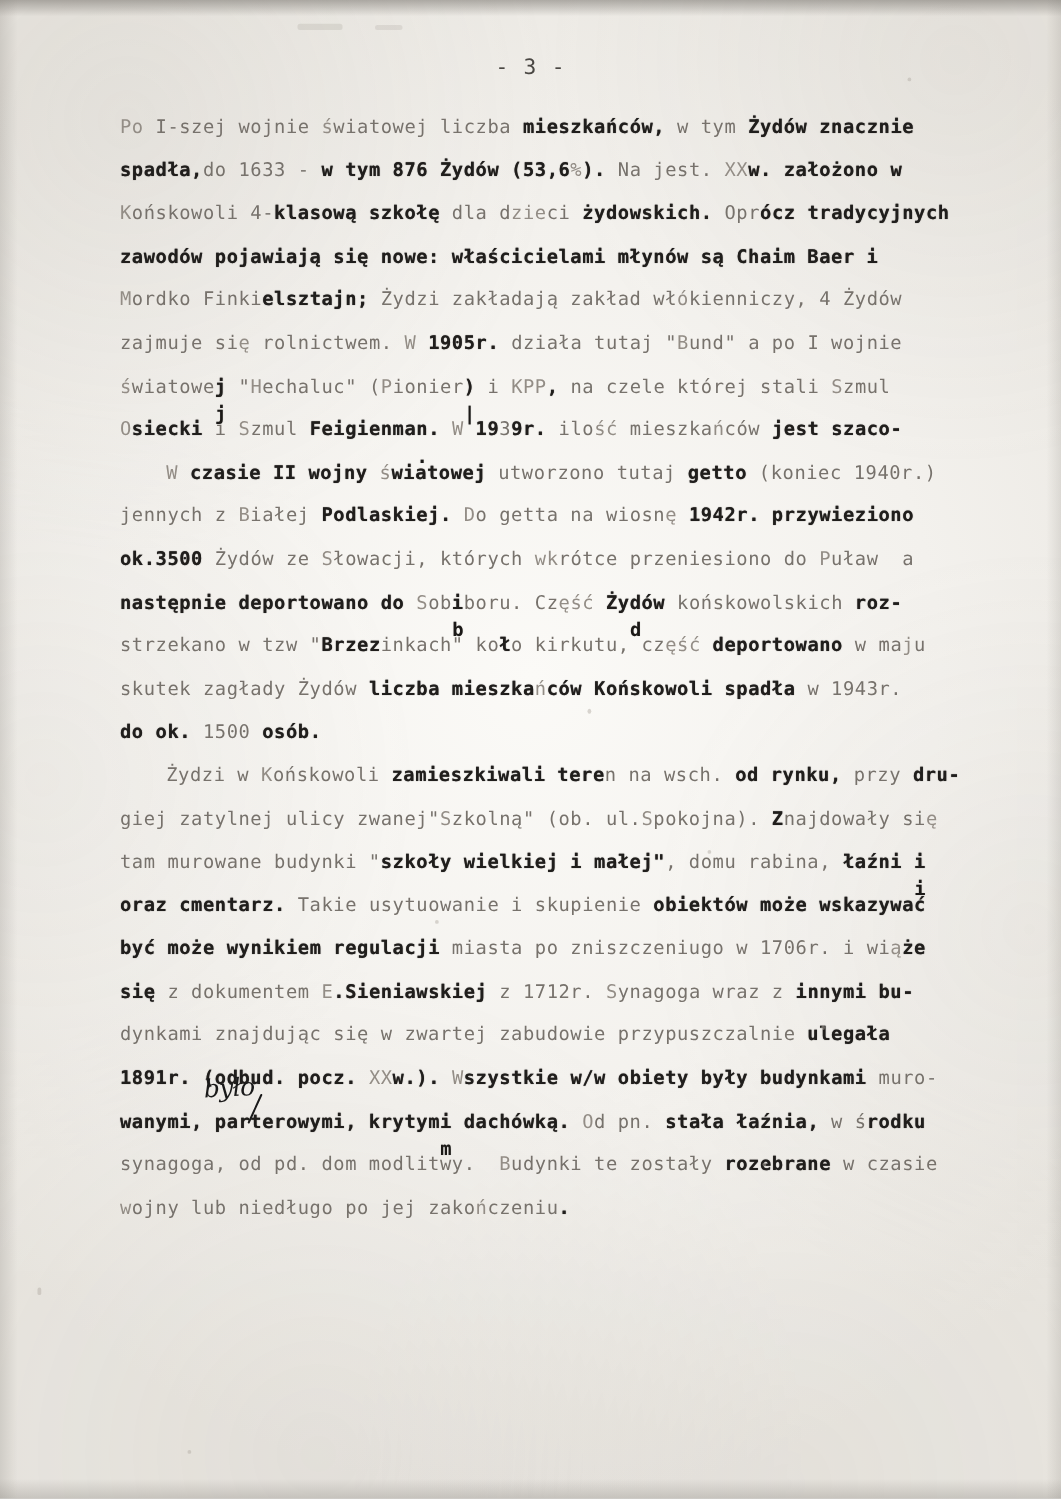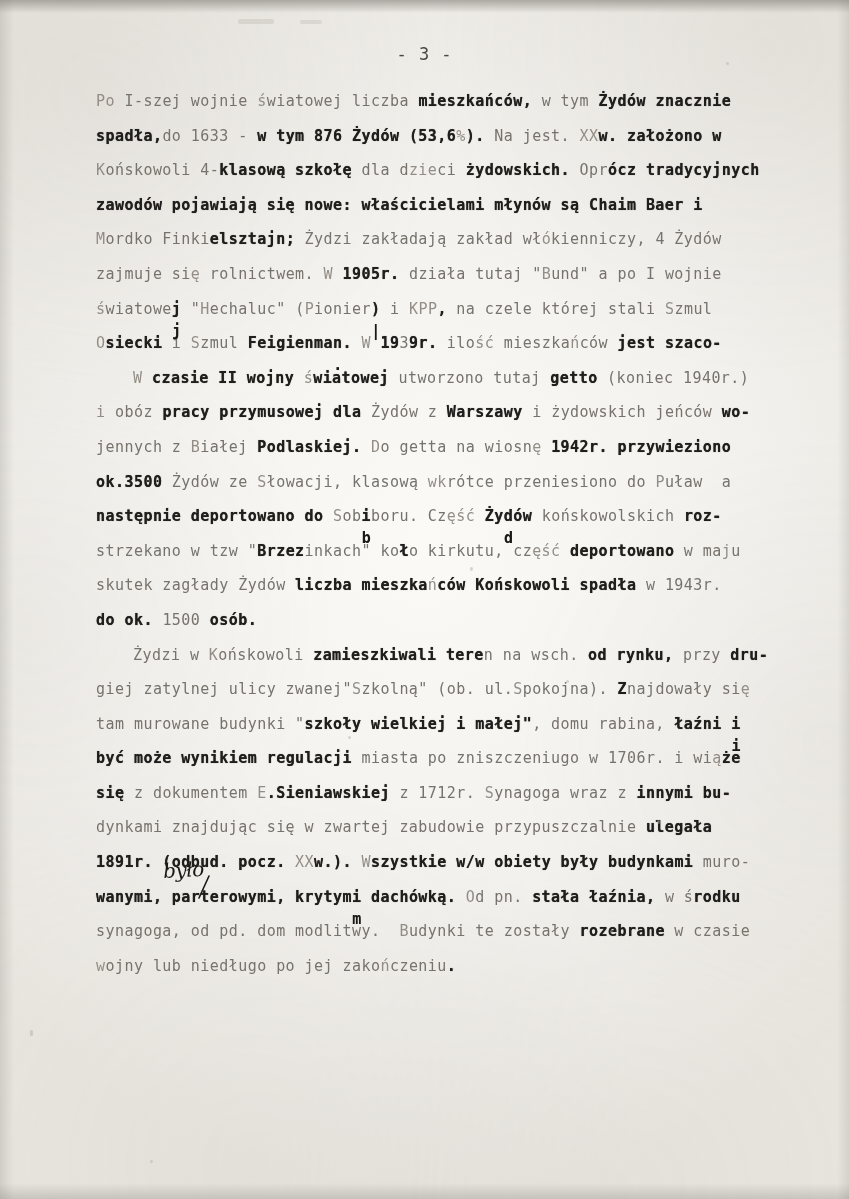--- a/index.html
+++ b/index.html
@@ -174,41 +174,41 @@
 
     <div class="ln"><span class="lt">zajmuje si</span><span class="lt2">ę</span> <span class="lt">rolnictwem.</span> <span class="lt2">W</span> <span class="hv">1905r.</span> <span class="lt">działa tutaj "</span><span class="lt2">B</span><span class="lt">und" a po I wojnie</span></div>
 
     <div class="ln"><span class="lt2">ś</span><span class="lt">wiatowe</span><span class="hv">j</span><span class="ovr"><i>j</i></span> <span class="lt">"</span><span class="lt2">H</span><span class="lt">echaluc"</span> <span class="lt">(</span><span class="lt2">P</span><span class="lt">ionier</span><span class="hv">)</span><span class="ovr"><i>|</i></span> <span class="lt">i</span> <span class="lt2">KPP</span><span class="hv">,</span> <span class="lt">na czele której stali </span><span class="lt2">S</span><span class="lt">zmul</span></div>
 
     <div class="ln"><span class="lt2">O</span><span class="hv">siecki</span> <span class="lt">i </span><span class="lt2">S</span><span class="lt">zmul </span><span class="hv">Feigienman</span><span class="ovr"><i>.</i></span><span class="hv">.</span> <span class="lt2">W</span> <span class="hv">19</span><span class="lt">3</span><span class="hv">9r.</span> <span class="lt">ilo</span><span class="lt2">ść</span> <span class="lt">mieszka</span><span class="lt2">ń</span><span class="lt">ców</span> <span class="hv">jest szaco-</span></div>
 
 
     <div class="ln"><span class="indent"></span><span class="lt2">W</span> <span class="hv">czasie II wojny </span><span class="lt2">ś</span><span class="hv">wiatowej</span> <span class="lt">utworzono tutaj</span> <span class="hv">getto</span> <span class="lt">(koniec 1940r.)</span></div>
 
-    <div class="ln"><span class="lt2">i</span> <span class="lt">obóz</span> <span class="hv">pracy przymusowej dla</span> <span class="lt">Żydów z </span><span class="hv">Warszawy</span> <span class="lt">i żydowskich jeńców </span><span class="hv">wo-</span></div>
 
     <div class="ln"><span class="lt">jennych z </span><span class="lt2">B</span><span class="lt">iałej </span><span class="hv">Podlaskiej.</span> <span class="lt2">D</span><span class="lt">o getta na wiosn</span><span class="lt2">ę</span> <span class="hv">1942r. przywieziono</span></div>
 
-    <div class="ln"><span class="hv">ok.3500</span> <span class="lt">Żydów ze </span><span class="lt2">S</span><span class="lt">łowacji, klasową </span><span class="lt2">wk</span><span class="lt">rótce przeniesiono do </span><span class="lt2">P</span><span class="lt">uław  a</span></div>
+    <div class="ln"><span class="hv">ok.3500</span> <span class="lt">Żydów ze </span><span class="lt2">S</span><span class="lt">łowacji, których </span><span class="lt2">wk</span><span class="lt">rótce przeniesiono do </span><span class="lt2">P</span><span class="lt">uław  a</span></div>
 
     <div class="ln"><span class="hv">następnie deportowano do </span><span class="lt2">S</span><span class="lt">ob</span><span class="hv">i</span><span class="ovr"><i>b</i></span><span class="lt">boru.</span> <span class="lt">Cz</span><span class="lt2">ęść</span> <span class="hv">Ży</span><span class="hv">d</span><span class="ovr"><i>d</i></span><span class="hv">ów</span> <span class="lt">końskowolskich </span><span class="hv">roz-</span></div>
 
     <div class="ln"><span class="lt">strzekano w tzw "</span><span class="hv">Brzez</span><span class="lt">inkach" ko</span><span class="hv">ł</span><span class="lt">o kirkutu, cz</span><span class="lt2">ęść</span> <span class="hv">deportowano</span> <span class="lt">w ma</span><span class="lt2">j</span><span class="lt">u</span></div>
 
 
     <div class="ln"><span class="lt">skutek zagłady Żydów </span><span class="hv">liczba mieszka</span><span class="lt2">ń</span><span class="hv">ców Końskowoli spadła</span> <span class="lt">w 1943r.</span></div>
 
     <div class="ln"><span class="hv">do ok. </span><span class="lt">1500 </span><span class="hv">osób.</span></div>
 
     <div class="ln"><span class="indent"></span><span class="lt">Żydzi w </span><span class="lt2">K</span><span class="lt">ońskowoli </span><span class="hv">zamieszkiwali tere</span><span class="lt">n na wsch.</span> <span class="hv">od rynku,</span> <span class="lt">przy </span><span class="hv">dru-</span></div>
 
     <div class="ln"><span class="lt">giej zatylnej ulicy zwanej"</span><span class="lt2">S</span><span class="lt">zkolną" (ob. ul.</span><span class="lt2">S</span><span class="lt">pokojna). </span><span class="hv">Z</span><span class="lt">najdowały si</span><span class="lt2">ę</span></div>
 
     <div class="ln"><span class="lt">tam murowane budynki "</span><span class="hv">szkoły wielkiej i małej"</span><span class="lt">, domu rabina, </span><span class="hv">łaźni</span> <span class="hv">i</span><span class="ovr"><i>i</i></span></div>
 
+    <div class="ln"><span class="hv">oraz cmentarz.</span> <span class="lt">Takie usytuowanie i skupienie</span> <span class="hv">obiektów może wskazywać</span></div>
 
 
     <div class="ln"><span class="hv">być może</span> <span class="hv">wynikiem regulacji</span> <span class="lt">miasta po zniszczeniugo w 1706r. i wi</span><span class="lt2">ą</span><span class="hv">że</span></div>
 
     <div class="ln"><span class="hv">się</span> <span class="lt">z dokumentem </span><span class="lt2">E</span><span class="hv">.Sieniawskiej</span> <span class="lt">z 1712r. </span><span class="lt2">S</span><span class="lt">ynagoga wraz z </span><span class="hv">innymi bu-</span></div>
 
     <div class="ln"><span class="lt">dynkami znajdując się w zwartej zabudowie przypuszczalnie </span><span class="hv">ulegała</span></div>
 
 
     <div class="ln"><span class="hv">1891r. (odbud. pocz. </span><span class="lt2">XX</span><span class="hv">w.).</span> <span class="lt2">W</span><span class="hv">szystkie w/w obiety były budyn</span><span class="hv">kami</span> <span class="lt">muro-</span></div>

